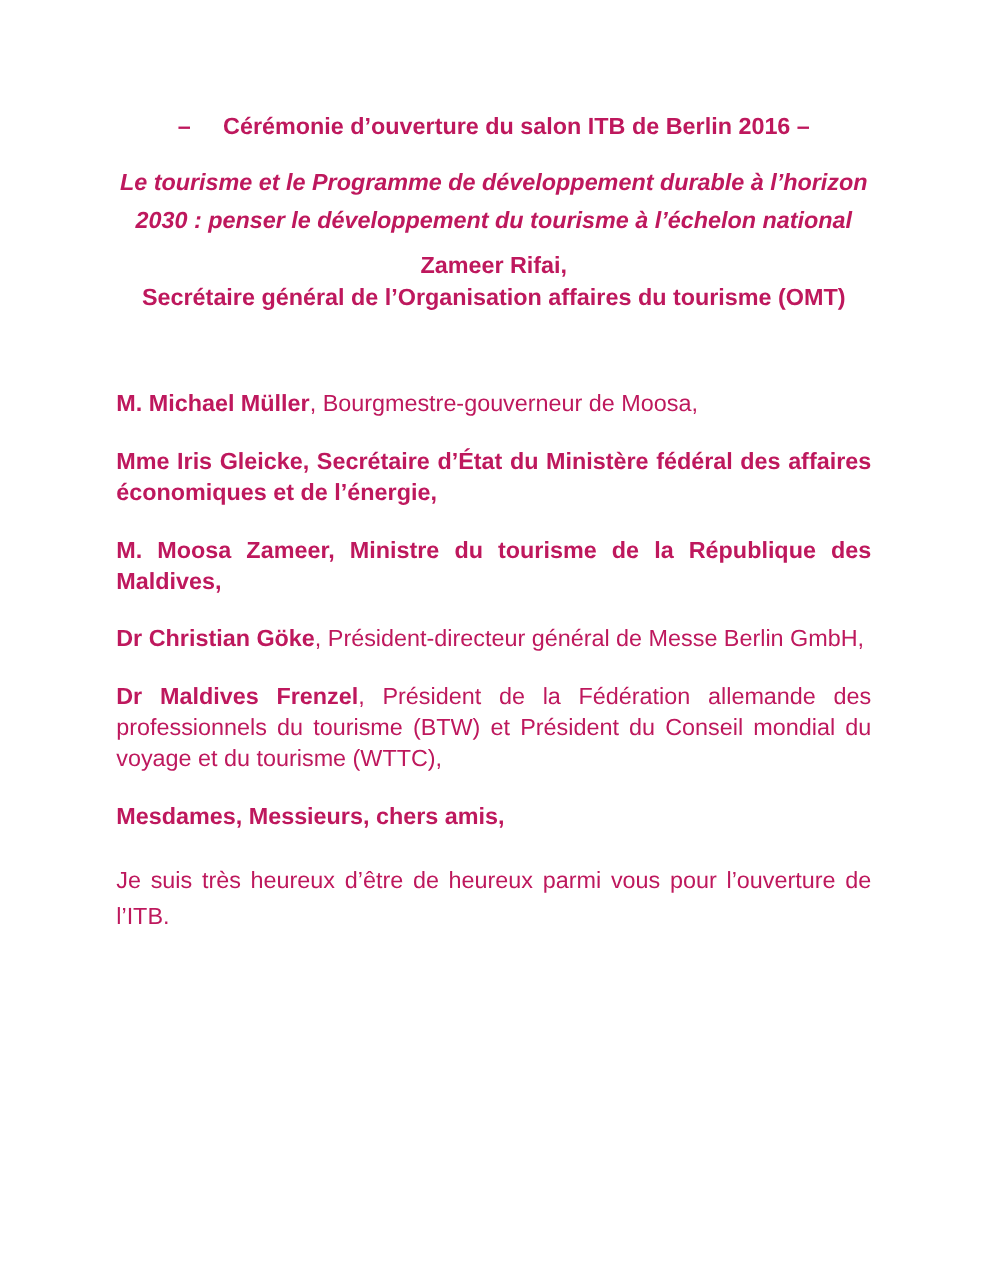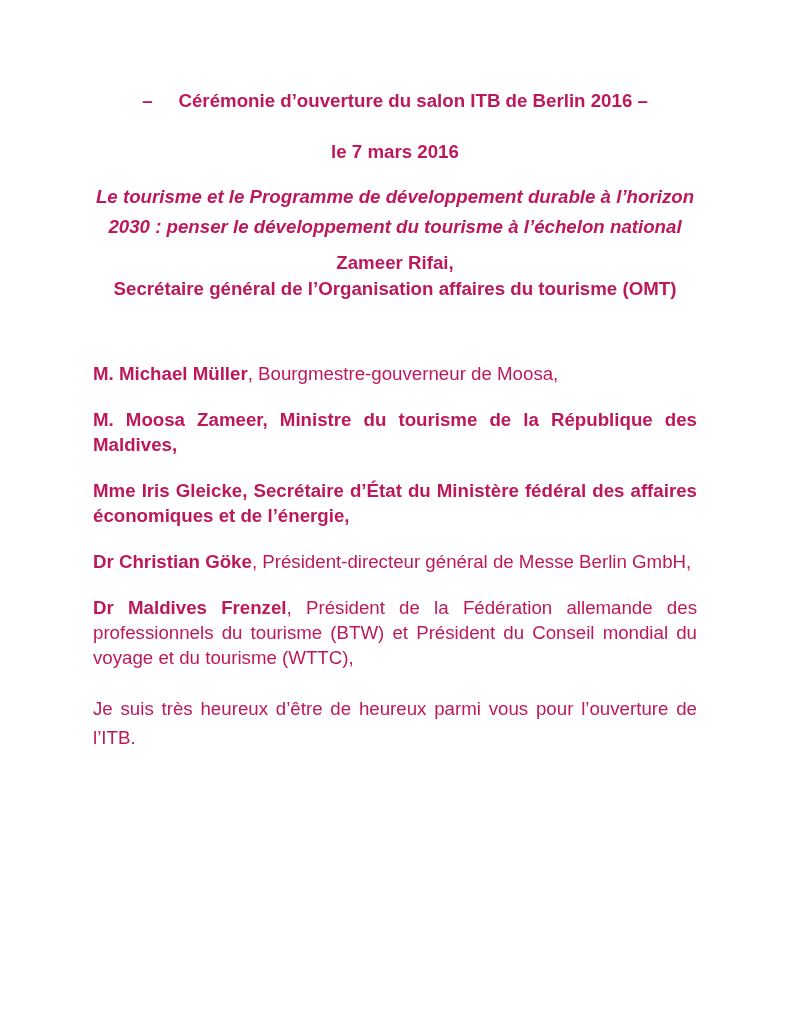--- a/index.html
+++ b/index.html
@@ -64,39 +64,39 @@
     line-height: 29px;
   }
 </style>
 </head>
 <body>
 
 <div class="page">
 
   <div class="header">
     <p class="doc-title">–     Cérémonie d’ouverture du salon ITB de Berlin 2016 –</p>
-    <p class="doc-date">le 7 mars 2016</p>
     <p class="doc-theme">Le tourisme et le Programme de développement durable à l’horizon 2030 : penser le développement du tourisme à l’échelon national</p>
     <p class="speaker">
       <span class="line">Zameer Rifai,</span>
       <span class="line">Secrétaire général de l’Organisation affaires du tourisme (OMT)</span>
     </p>
   </div>
 
   <div class="body-text">
 
     <p class="para"><strong>M. Michael Müller</strong><span>, Bourgmestre-gouverneur de Moosa,</span></p>
 
+    <p class="para all-bold"><strong>Mme Iris Gleicke, Secrétaire d’État du Ministère fédéral des affaires économiques et de l’énergie,</strong><span></span></p>
+
     <p class="para all-bold"><strong>M. Moosa Zameer, Ministre du tourisme de la République des Maldives,</strong><span></span></p>
-
-    <p class="para all-bold"><strong>Mme Iris Gleicke, Secrétaire d’État du Ministère fédéral des affaires économiques et de l’énergie,</strong><span></span></p>
 
     <p class="para"><strong>Dr Christian Göke</strong><span>, Président-directeur général de Messe Berlin GmbH,</span></p>
 
     <p class="para"><strong>Dr Maldives Frenzel</strong><span>, Président de la Fédération allemande des professionnels du tourisme (BTW) et Président du Conseil mondial du voyage et du tourisme (WTTC),</span></p>
 
+    <p class="para all-bold"><strong>Mesdames, Messieurs, chers amis,</strong><span></span></p>
 
 
     <p class="para opening">Je suis très heureux d’être de heureux parmi vous pour l’ouverture de l’ITB.</p>
 
   </div>
 
 </div>
 
 </body></html>

